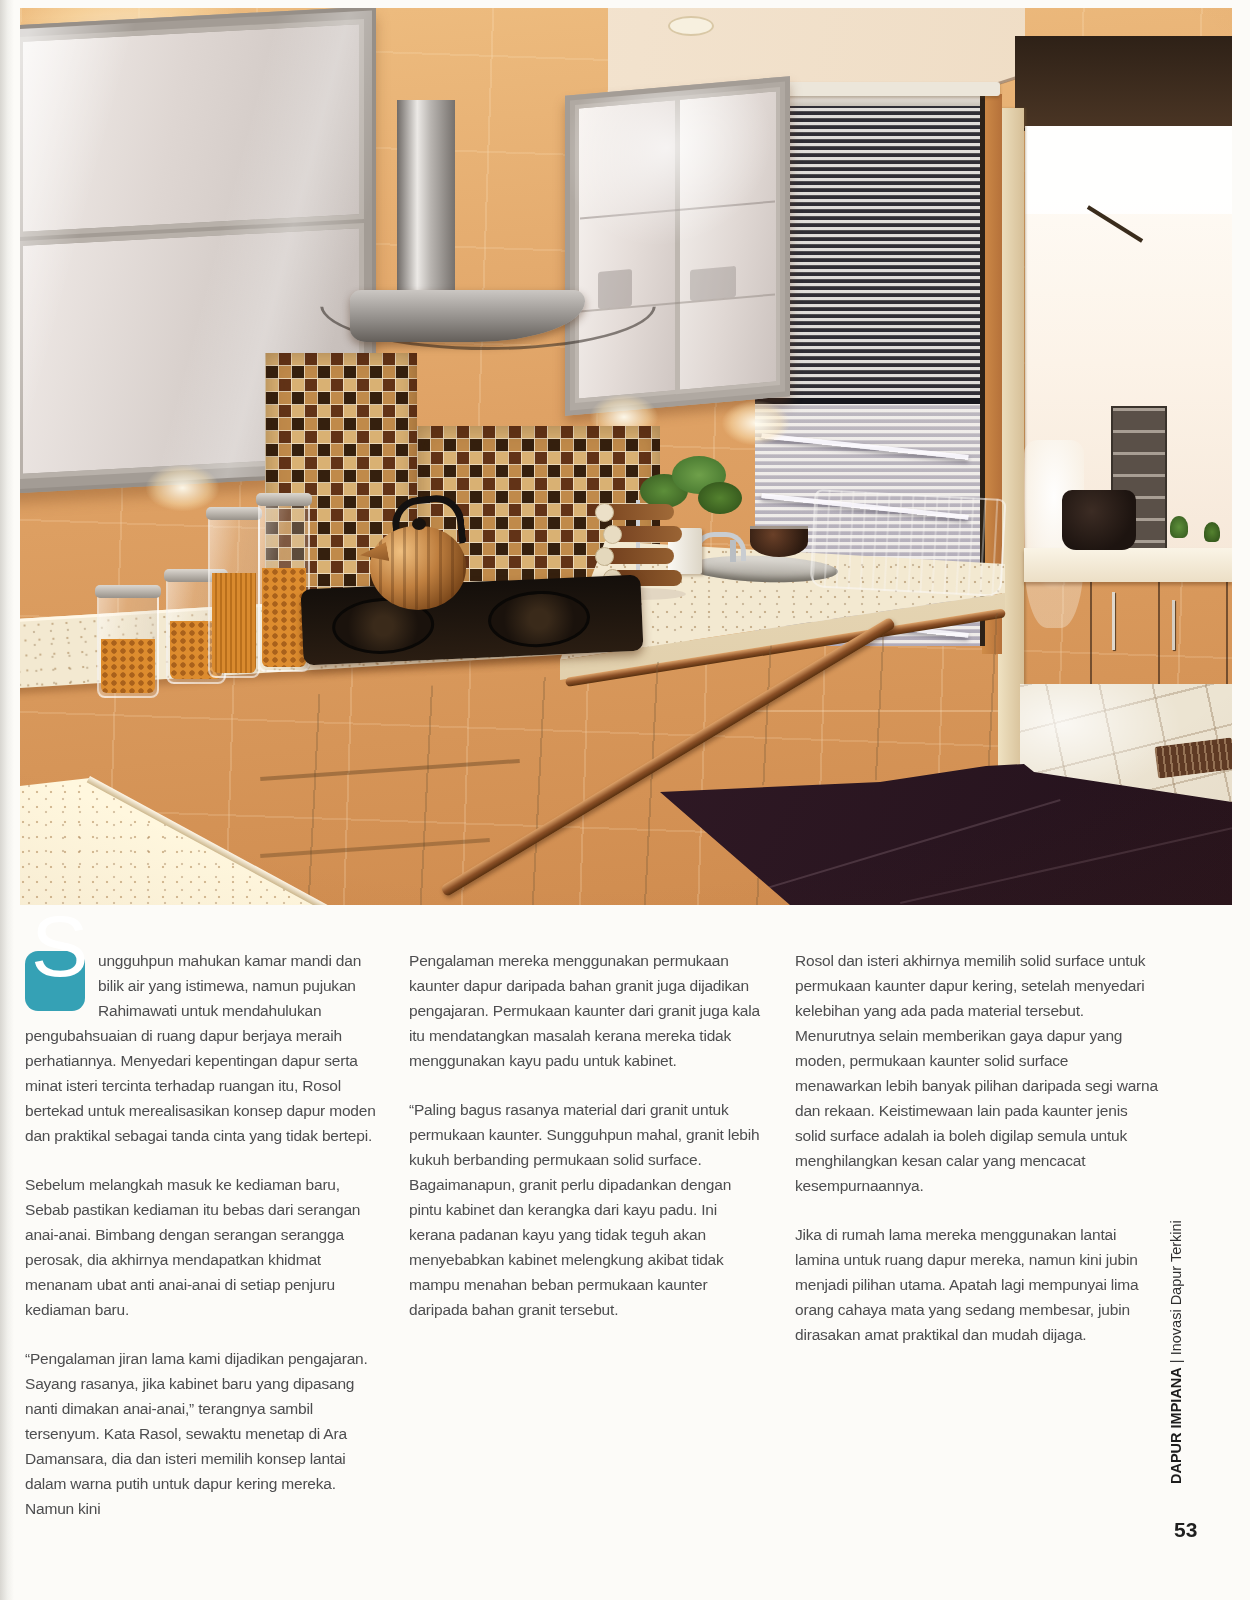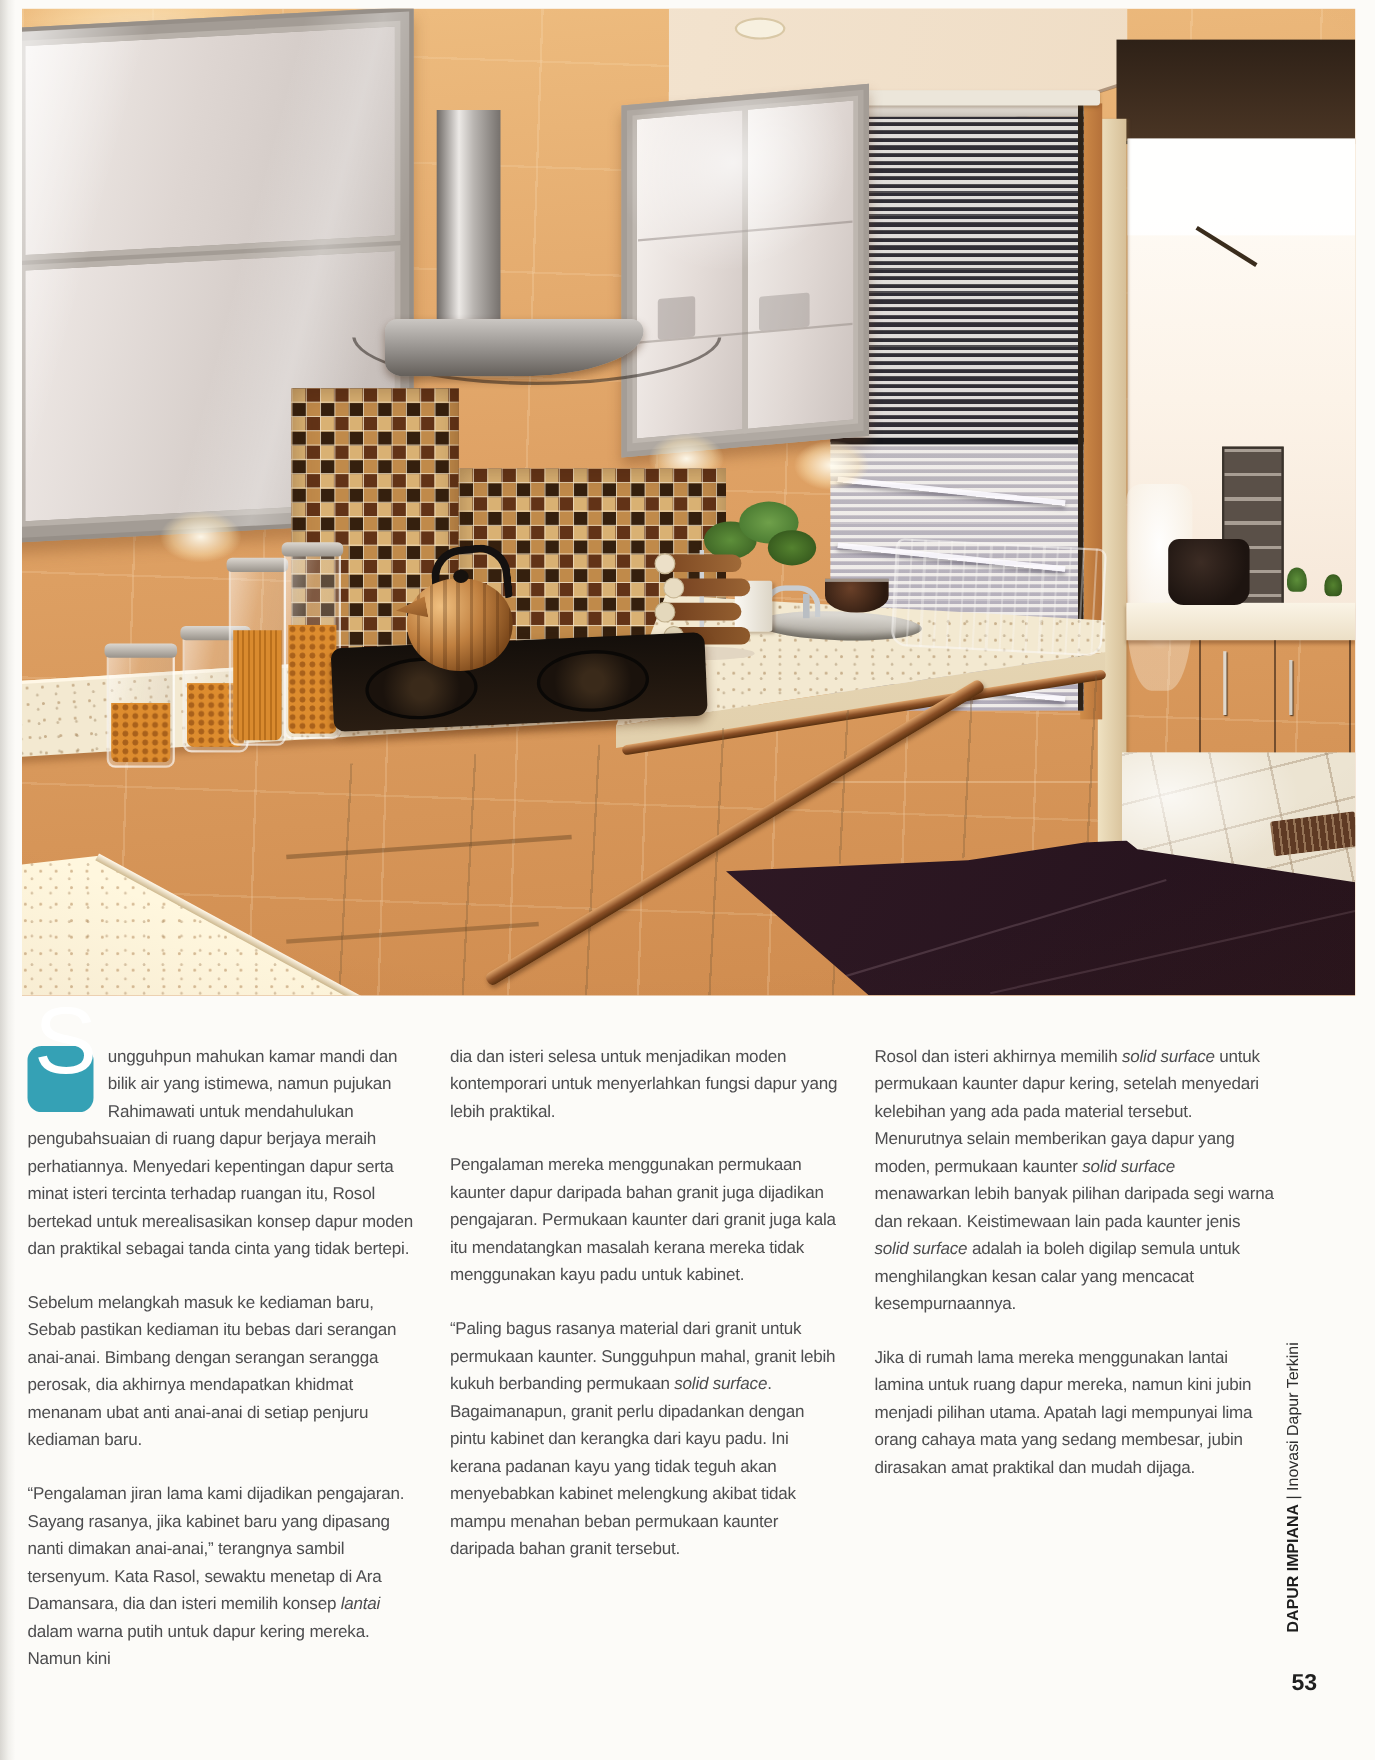--- a/index.html
+++ b/index.html
@@ -31,21 +31,21 @@
   .jar .lid{position:absolute;top:-7px;left:-4px;right:-4px;height:13px;border-radius:5px;
     background:linear-gradient(#dcd7d0,#98928a);}
   .jar .fill{position:absolute;left:2px;right:2px;bottom:3px;border-radius:0 0 6px 6px;}
   .fill-mac{background-color:#dd8c2e;background-image:radial-gradient(circle at 4px 4px,#a9611b 2.4px,transparent 3px);background-size:9px 8px;}
   .fill-spg{background:repeating-linear-gradient(90deg,#d98a2e 0 3px,#b96f1c 3px 5px);}
   .copper{background:linear-gradient(180deg,#dda269 0%,#8a4f26 55%,#58300f 100%);border-radius:5px;}
   
   .col{position:absolute;top:948px;font-size:15.5px;line-height:25px;color:#4d4d4f;letter-spacing:-.2px;}
   .col p{margin:0 0 24px;}
   .col p.nogap{margin-bottom:2px;}
-  .it{font-style:italic;}
+  .it{}
   h2.sect{font-family:"Liberation Sans",sans-serif;font-weight:700;font-size:25px;
     color:var(--accent,#35a1b5);margin:8px 0 10px;letter-spacing:-.3px;}
   .dropcap{float:left;width:60px;height:60px;margin:3px 13px 10px 0;border-radius:13px;
     background:var(--accent,#35a1b5);position:relative;}
   .dropcap span{position:absolute;left:6px;top:-17px;font-size:86px;color:#ffffff;}
   #sidebar-vert{left:1168px;top:1216px;height:268px;writing-mode:vertical-rl;
     transform:rotate(180deg);font-size:14.5px;color:#2e2e2e;white-space:nowrap;}
   #sidebar-vert .mag{font-weight:700;color:#1d1d1d;}
   #page-num{left:1174px;top:1518px;font-size:21px;font-weight:700;color:#1f1f1f;}
 </style>
@@ -289,21 +289,20 @@
   <p>
     <span class="dropcap">
         <span>S</span>
       </span><span><span>ungguhpun mahukan kamar mandi dan bilik air yang istimewa, namun pujukan Rahimawati untuk mendahulukan pengubahsuaian di ruang dapur berjaya meraih perhatiannya. Menyedari kepentingan dapur serta minat isteri tercinta terhadap ruangan itu, Rosol bertekad untuk merealisasikan konsep dapur moden dan praktikal sebagai tanda cinta yang tidak bertepi.</span></span>
   </p>
   <p><span>Sebelum melangkah masuk ke kediaman baru, Sebab pastikan kediaman itu bebas dari serangan anai-anai. Bimbang dengan serangan serangga perosak, dia akhirnya mendapatkan khidmat menanam ubat anti anai-anai di setiap penjuru kediaman baru.</span></p>
   <p><span>“Pengalaman jiran lama kami dijadikan pengajaran. Sayang rasanya, jika kabinet baru yang dipasang nanti dimakan anai-anai,” terangnya sambil tersenyum. Kata Rasol, sewaktu menetap di Ara Damansara, dia dan isteri memilih konsep </span><span class="it">lantai</span><span> dalam warna putih untuk dapur kering mereka. Namun kini</span></p>
 </div>
 
 <div class="col" id="col2" style="left:409px;width:358px;">
-  <p><span>dia dan isteri selesa untuk menjadikan moden kontemporari untuk menyerlahkan fungsi dapur yang lebih praktikal.</span></p>
   <p><span>Pengalaman mereka menggunakan permukaan kaunter dapur daripada bahan granit juga dijadikan pengajaran. Permukaan kaunter dari granit juga kala itu mendatangkan masalah kerana mereka tidak menggunakan kayu padu untuk kabinet.</span></p>
   <p class="nogap"><span>“Paling bagus rasanya material dari granit untuk permukaan kaunter. Sungguhpun mahal, granit lebih kukuh berbanding permukaan </span><span class="it">solid surface</span><span>. Bagaimanapun, granit perlu dipadankan dengan pintu kabinet dan kerangka dari kayu padu. Ini kerana padanan kayu yang tidak teguh akan menyebabkan kabinet melengkung akibat tidak mampu menahan beban permukaan kaunter daripada bahan granit tersebut.</span></p>
 </div>
 
 <div class="col" id="col3" style="left:795px;width:363px;">
   <p><span>Rosol dan isteri akhirnya memilih </span><span class="it">solid surface</span><span> untuk permukaan kaunter dapur kering, setelah menyedari kelebihan yang ada pada material tersebut. Menurutnya selain memberikan gaya dapur yang moden, permukaan kaunter </span><span class="it">solid surface</span><span> menawarkan lebih banyak pilihan daripada segi warna dan rekaan. Keistimewaan lain pada kaunter jenis </span><span class="it">solid surface</span><span> adalah ia boleh digilap semula untuk menghilangkan kesan calar yang mencacat kesempurnaannya.</span></p>
   <p><span>Jika di rumah lama mereka menggunakan lantai lamina untuk ruang dapur mereka, namun kini jubin menjadi pilihan utama. Apatah lagi mempunyai lima orang cahaya mata yang sedang membesar, jubin dirasakan amat praktikal dan mudah dijaga.</span></p>
 </div>
 
 <div class="abs" id="sidebar-vert">

